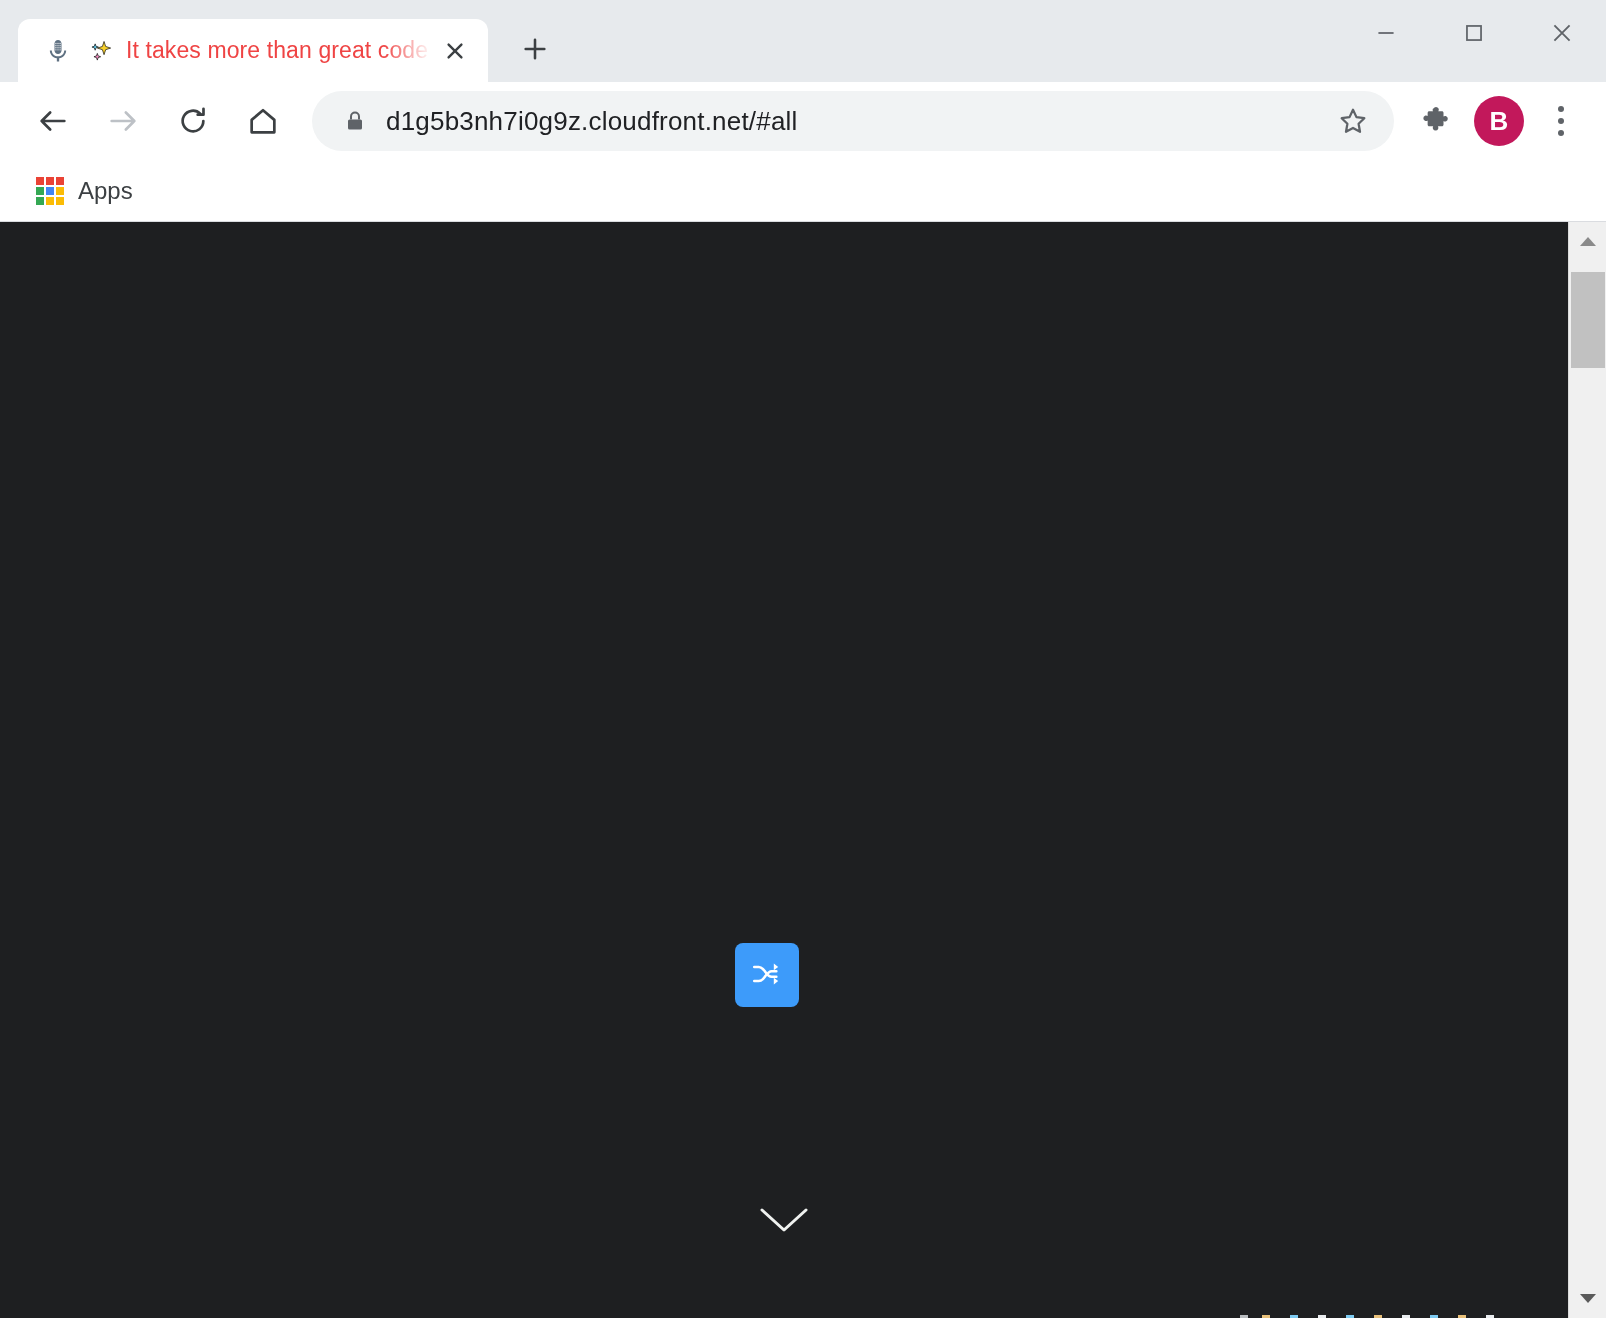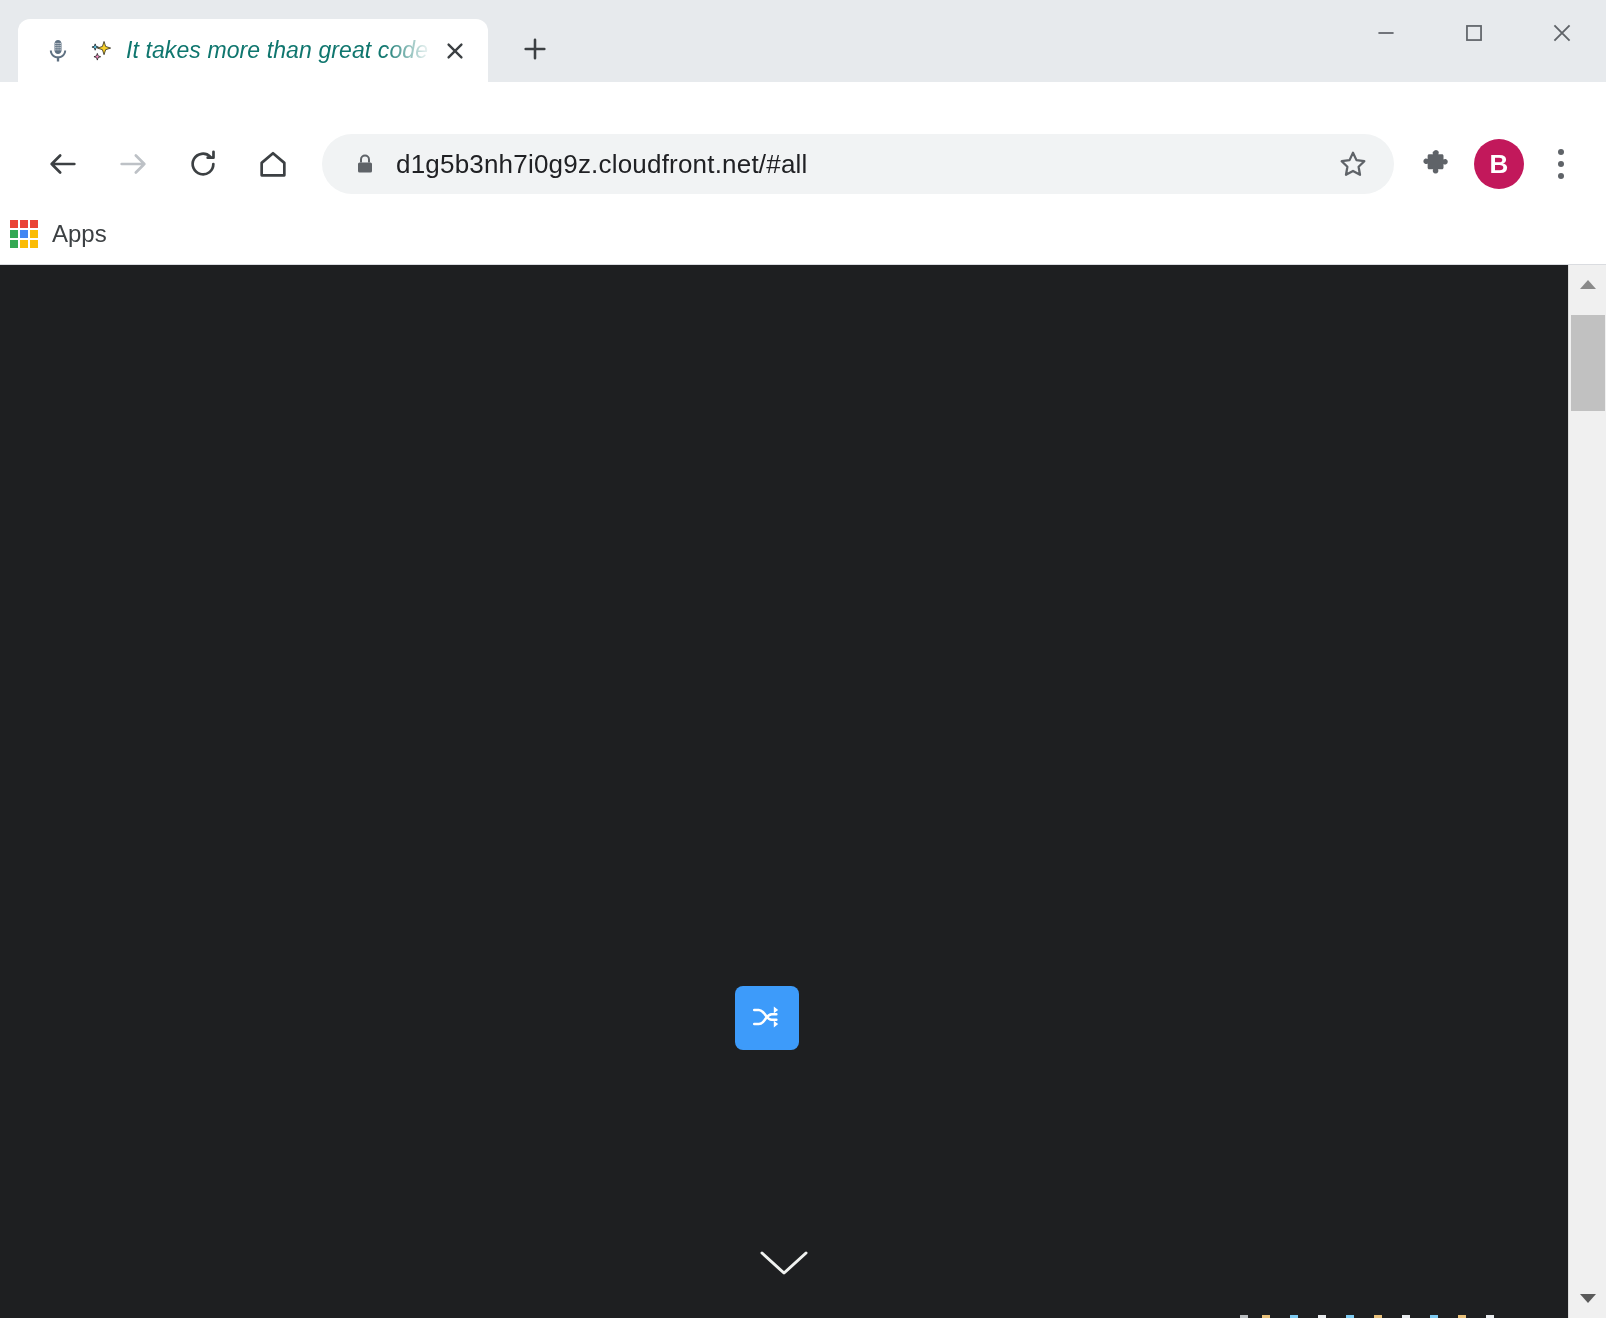--- a/index.html
+++ b/index.html
@@ -69,27 +69,26 @@
     display: flex;
     align-items: center;
     justify-content: center;
     font-size: 24px;
     line-height: 1;
   }
 
   .tab-title {
     flex: 1 1 auto;
     font-size: 23px;
-    color: #0f766e;
+    color: #ef4444;
     white-space: nowrap;
     overflow: hidden;
     -webkit-mask-image: linear-gradient(to right, #000 84%, transparent 100%);
     mask-image: linear-gradient(to right, #000 84%, transparent 100%);
     letter-spacing: .1px;
-    font-style: italic;
   }
 
   .tab-close {
     width: 38px;
     height: 38px;
     flex: 0 0 auto;
     display: flex;
     align-items: center;
     justify-content: center;
     border-radius: 50%;
@@ -122,24 +121,23 @@
     align-items: center;
     justify-content: center;
   }
 
   
   .toolbar {
     height: 78px;
     background: #ffffff;
     display: flex;
     align-items: center;
-    padding: 0 22px 0 32px;
+    padding: 0 22px 0 22px;
     gap: 0;
     flex: 0 0 auto;
-    margin-top: 43px;
   }
 
   .nav-btn {
     width: 62px;
     height: 62px;
     display: flex;
     align-items: center;
     justify-content: center;
     border-radius: 50%;
     flex: 0 0 auto;
@@ -198,20 +196,21 @@
     flex: 0 0 auto;
   }
   .menu-dot { width: 6px; height: 6px; border-radius: 50%; background: #5f6368; }
 
   
   .bookmarks {
     height: 62px;
     background: #ffffff;
     display: flex;
     align-items: center;
+    padding-left: 26px;
     border-bottom: 1px solid #dadce0;
     flex: 0 0 auto;
   }
   .bm-item {
     display: flex;
     align-items: center;
     gap: 14px;
     padding: 6px 10px;
     border-radius: 6px;
   }

